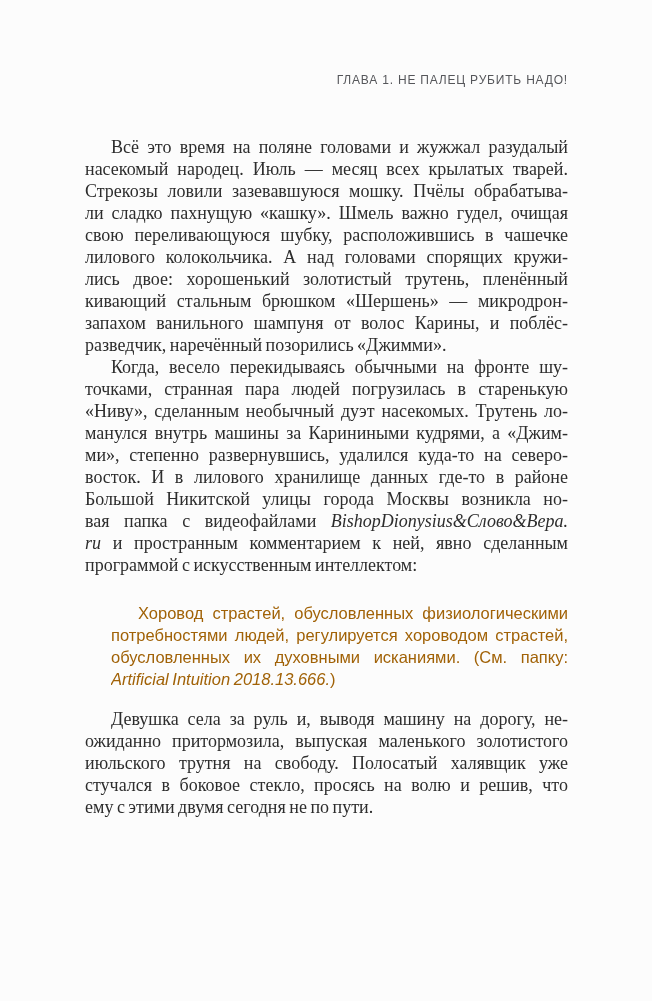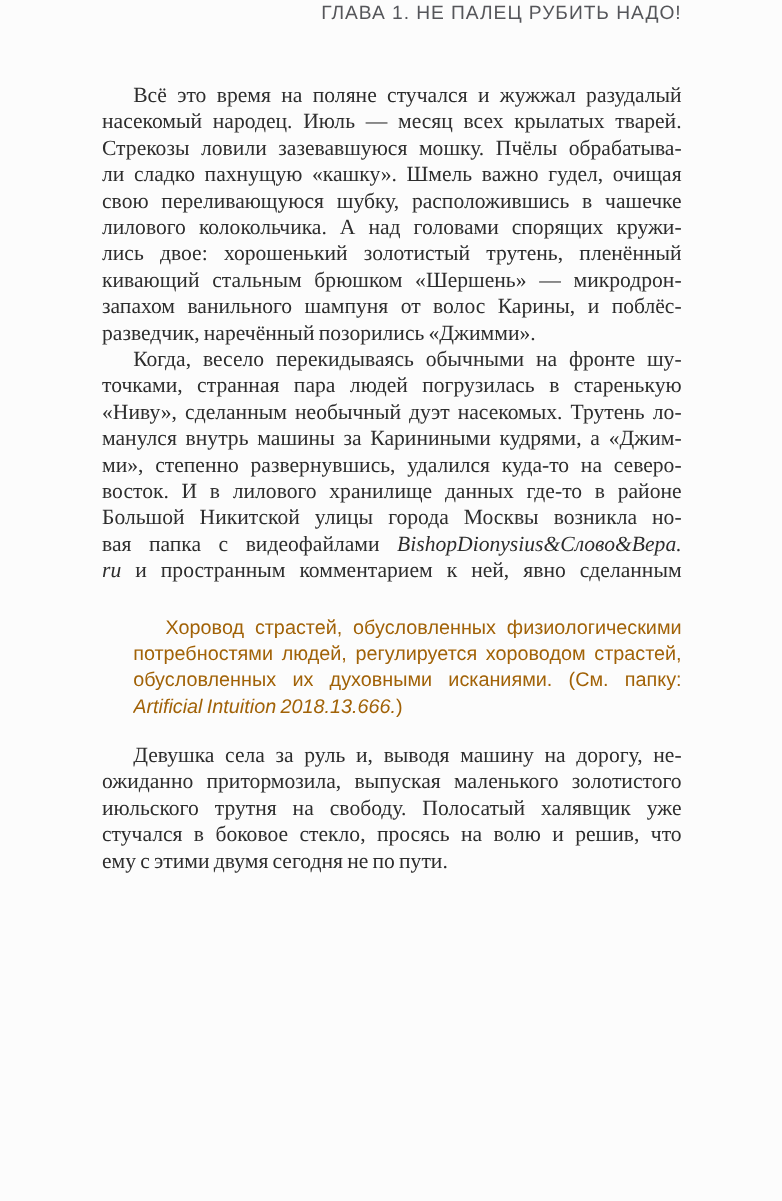--- a/index.html
+++ b/index.html
@@ -11,25 +11,26 @@
     font-family: "Liberation Serif", "DejaVu Serif", serif;
   }
   .page {
     box-sizing: border-box;
     width: 652px;
     height: 1001px;
     padding: 0 84px 0 85px;
     background: #fcfcfc;
   }
   .chapter-header {
+    margin-top: 68px;
     height: 24px;
     line-height: 24px;
     text-align: right;
     font-family: "Liberation Sans", "DejaVu Sans", sans-serif;
-    font-size: 16px;
+    font-size: 12px;
     letter-spacing: 0.8px;
     color: #55565a;
     white-space: nowrap;
   }
   .text-block {
     margin-top: 44px;
     color: #2d2d2d;
     font-size: 18px;
   }
   .ln {
@@ -57,21 +58,21 @@
 <body>
 
 <div class="page">
 
   <div class="chapter-header">ГЛАВА 1. НЕ ПАЛЕЦ РУБИТЬ НАДО!</div>
 
   <div class="text-block">
 
 
     <div>
-      <div class="ln j ind">Всё это время на поляне стучался и жужжал разудалый</div>
+      <div class="ln j ind">Всё это время на поляне головами и жужжал разудалый</div>
       <div class="ln j">насекомый народец. Июль — месяц всех крылатых тварей.</div>
       <div class="ln j">Стрекозы ловили зазевавшуюся мошку. Пчёлы обрабатыва-</div>
       <div class="ln j">ли сладко пахнущую «кашку». Шмель важно гудел, очищая</div>
       <div class="ln j">свою переливающуюся шубку, расположившись в чашечке</div>
       <div class="ln j">лилового колокольчика. А над головами спорящих кружи-</div>
       <div class="ln j">лись двое: хорошенький золотистый трутень, пленённый</div>
       <div class="ln j">кивающий стальным брюшком «Шершень» — микродрон-</div>
       <div class="ln j">запахом ванильного шампуня от волос Карины, и поблёс-</div>
       <div class="ln last">разведчик, наречённый позорились «Джимми».</div>
     </div>
@@ -79,20 +80,21 @@
     <div>
       <div class="ln j ind">Когда, весело перекидываясь обычными на фронте шу-</div>
       <div class="ln j">точками, странная пара людей погрузилась в старенькую</div>
       <div class="ln j">«Ниву», сделанным необычный дуэт насекомых. Трутень ло-</div>
       <div class="ln j">манулся внутрь машины за Кариниными кудрями, а «Джим-</div>
       <div class="ln j">ми», степенно развернувшись, удалился куда-то на северо-</div>
       <div class="ln j">восток. И в лилового хранилище данных где-то в районе</div>
       <div class="ln j">Большой Никитской улицы города Москвы возникла но-</div>
       <div class="ln j"><span>вая папка с видеофайлами </span><span class="it">BishopDionysius&amp;Слово&amp;Вера.</span></div>
       <div class="ln j"><span class="it">ru</span><span> и пространным комментарием к ней, явно сделанным</span></div>
+      <div class="ln last">программой с искусственным интеллектом:</div>
     </div>
 
     <div class="quote-block">
       <div class="ln j ind">Хоровод страстей, обусловленных физиологическими</div>
       <div class="ln j">потребностями людей, регулируется хороводом страстей,</div>
       <div class="ln j">обусловленных их духовными исканиями. (См. папку:</div>
       <div class="ln last"><span class="it">Artificial Intuition 2018.13.666.</span><span>)</span></div>
     </div>
 
     <div>

